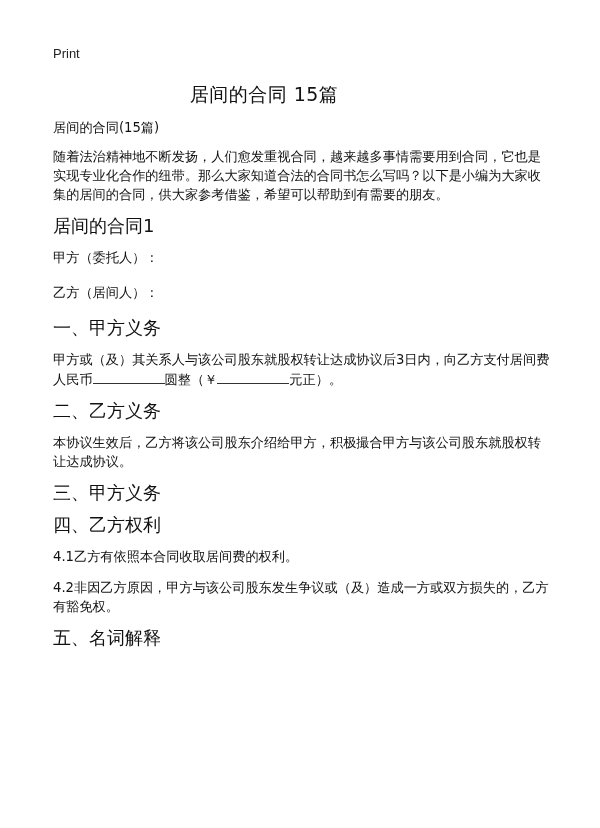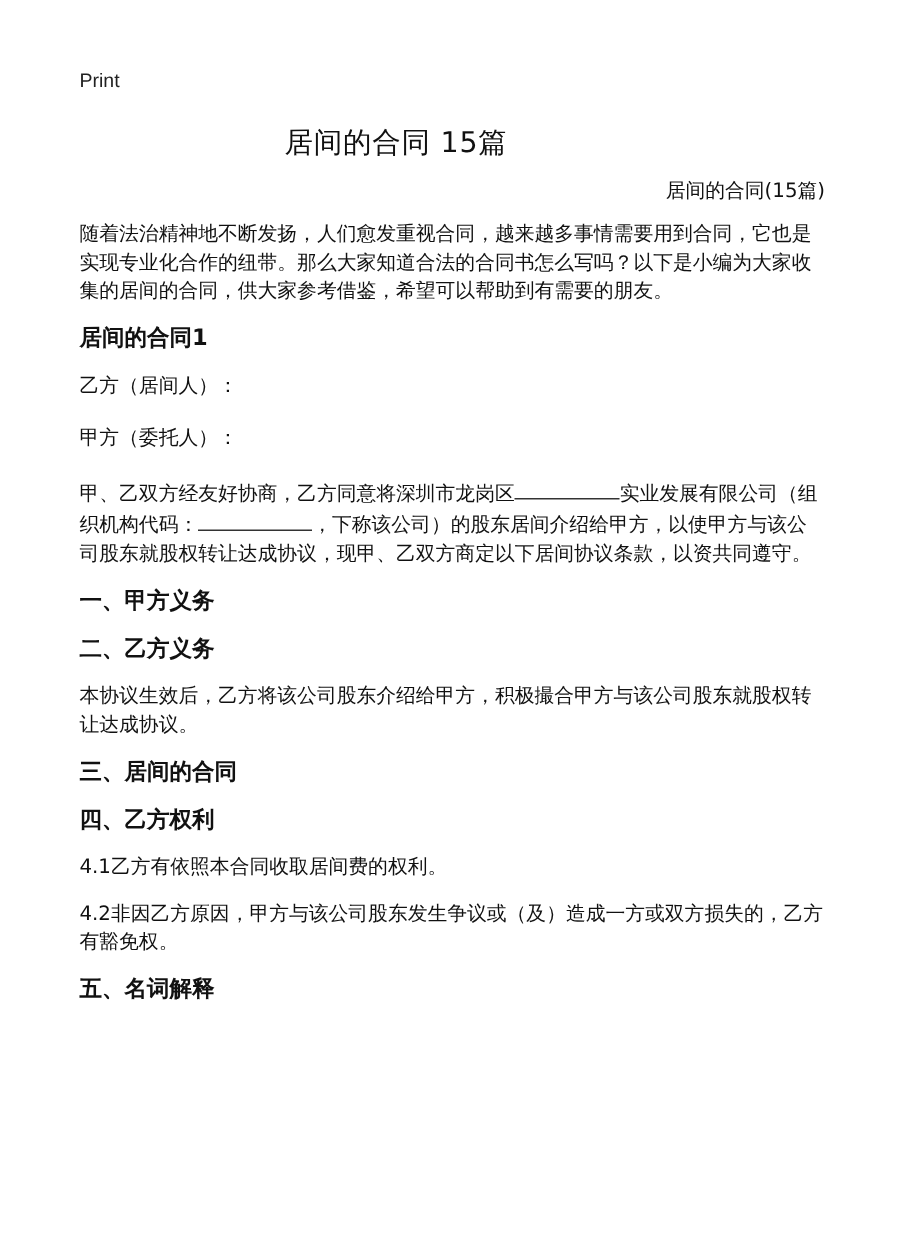--- a/index.html
+++ b/index.html
@@ -39,25 +39,25 @@
       position: absolute;
       left: 53px;
       top: 118px;
       width: 497px;
       font-size: 13.2px;
       line-height: 19px;
     }
     .content p {
       margin: 0;
     }
-    .subtitle { margin-bottom: 10px !important; text-align: right; }
+    .subtitle { margin-bottom: 10px !important; }
     .para { margin-bottom: 12px !important; }
     .heading {
-      font-weight: bold;
-      font-size: 15px;
+      font-weight: normal;
+      font-size: 18px;
       margin-bottom: 13px !important;
       margin-top: 2px !important;
     }
     .party { margin-bottom: 16px !important; }
     .blank {
       display: inline-block;
       border-bottom: 1px solid #333;
       height: 14px;
       vertical-align: baseline;
     }
@@ -73,31 +73,31 @@
 
 <h1 class="doc-title">居间的合同 15篇</h1>
 
 <div class="content">
   <p class="subtitle">居间的合同(15篇)</p>
 
   <p class="para">随着法治精神地不断发扬，人们愈发重视合同，越来越多事情需要用到合同，它也是实现专业化合作的纽带。那么大家知道合法的合同书怎么写吗？以下是小编为大家收集的居间的合同，供大家参考借鉴，希望可以帮助到有需要的朋友。</p>
 
   <p class="heading">居间的合同1</p>
 
+  <p class="party">甲方（委托人）：</p>
+
   <p class="party">乙方（居间人）：</p>
 
-  <p class="party">甲方（委托人）：</p>
-
-  <p class="para"><span>甲、乙双方经友好协商，乙方同意将深圳市龙岗区</span><span class="blank blank-a"></span><span>实业发展有限公司（组织机构代码：</span><span class="blank blank-b"></span><span>，下称该公司）的股东居间介绍给甲方，以使甲方与该公司股东就股权转让达成协议，现甲、乙双方商定以下居间协议条款，以资共同遵守。</span></p>
 
   <p class="heading">一、甲方义务</p>
+  <p class="para"><span>甲方或（及）其关系人与该公司股东就股权转让达成协议后3日内，向乙方支付居间费人民币</span><span class="blank blank-c"></span><span>圆整（￥</span><span class="blank blank-d"></span><span>元正）。</span></p>
 
   <p class="heading">二、乙方义务</p>
   <p class="para">本协议生效后，乙方将该公司股东介绍给甲方，积极撮合甲方与该公司股东就股权转让达成协议。</p>
 
-  <p class="heading">三、居间的合同</p>
+  <p class="heading">三、甲方义务</p>
 
   <p class="heading">四、乙方权利</p>
   <p class="para">4.1乙方有依照本合同收取居间费的权利。</p>
   <p class="para">4.2非因乙方原因，甲方与该公司股东发生争议或（及）造成一方或双方损失的，乙方有豁免权。</p>
 
   <p class="heading">五、名词解释</p>
 </div>
 
 </body></html>

